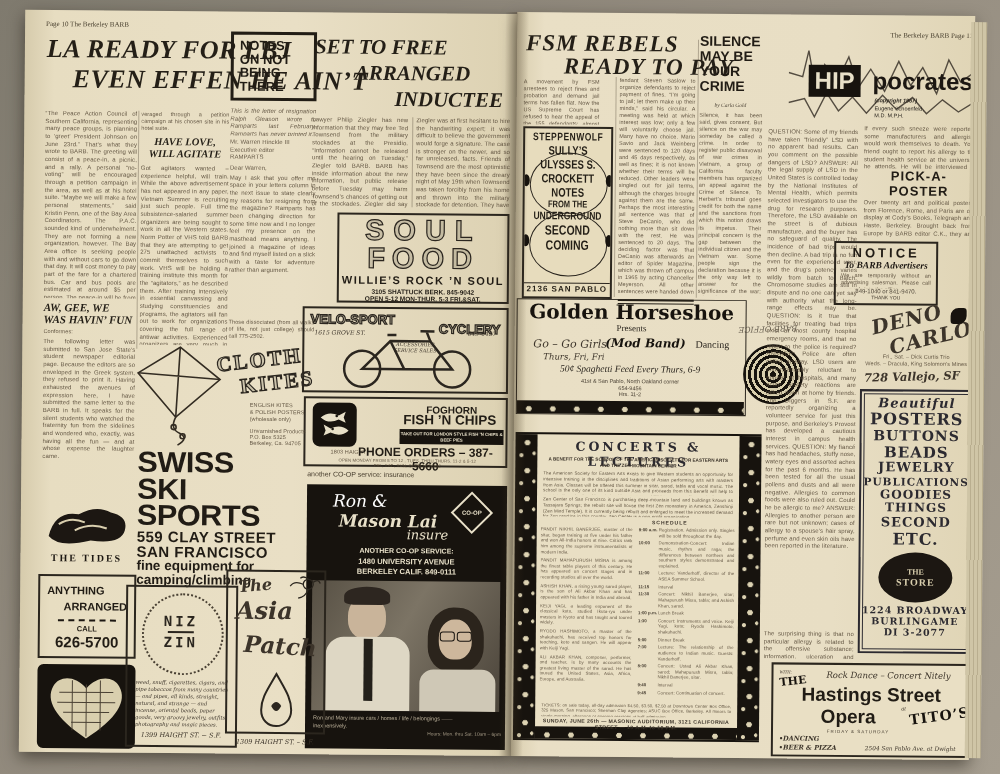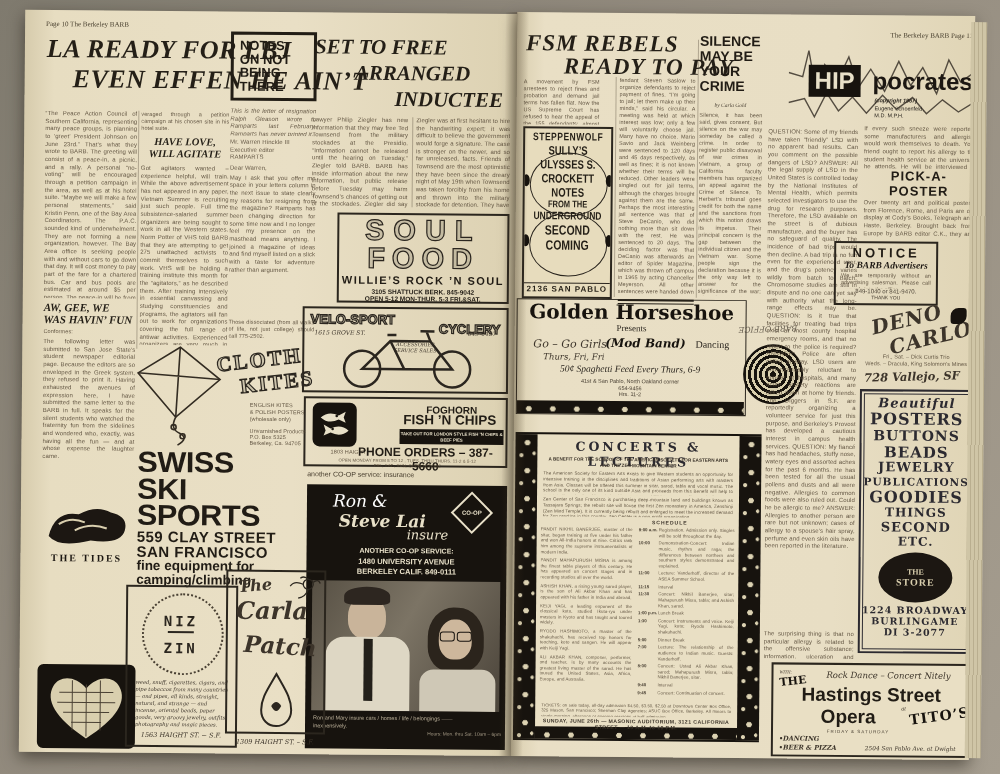--- a/index.html
+++ b/index.html
@@ -126,21 +126,21 @@
     <div class="abs sanshl ctr" style="left:88px;top:13px;width:112px;font-size:13.5px">FISH ’N CHIPS</div>
     <div class="abs" style="left:94px;top:30px;width:102px;background:#17130e;color:#e8e0c8;font:bold 4.3px/1.3 'Liberation Sans',sans-serif;text-align:center;padding:2px 1px">TAKE OUT FOR LONDON STYLE FISH ’N CHIPS &amp; BEEF PIES</div>
     <div class="abs sanshl ctr" style="left:40px;top:46px;width:160px;font-size:12px">PHONE ORDERS – 387-5660</div>
     <div class="abs t tt ctr" style="left:4px;top:59px;width:196px;font-size:4.3px">OPEN MONDAY FROM 5 TO 12 . TUES. THRU THURS. 11-2 &amp; 5-12</div>
     <div class="abs t tt ctr" style="left:4px;top:64px;width:196px;font-size:4.3px">FRI., SAT., SUN. OPEN 12 TO 12</div>
   </div>
   <div class="abs" style="left:292px;top:464px;font:7px 'Liberation Sans',sans-serif;color:#493f2f">another CO-OP service:  insurance</div>
 
   <div class="abs" style="left:292px;top:478px;width:200px;height:264px;background:#17130e">
     <div class="abs hand" style="left:26px;top:6px;font-size:17px;font-weight:normal;color:#ffffff">Ron &amp;</div>
-    <div class="abs hand" style="left:32px;top:26px;font-size:17px;font-weight:bold;color:#e8e0c8">Steve Lai</div>
+    <div class="abs hand" style="left:32px;top:26px;font-size:17px;font-weight:bold;color:#e8e0c8">Mason Lai</div>
     <div class="abs hand" style="left:100px;top:42px;font-size:13px;color:#e8e0c8">insure</div>
     <div class="abs" style="left:150px;top:12px;width:26px;height:26px;border:2px solid #e8e0c8;transform:rotate(45deg)">
       <div style="transform:rotate(-45deg);color:#e8e0c8;font:bold 6px/26px 'Liberation Sans',sans-serif;text-align:center">CO-OP</div>
     </div>
     <div class="ctr abs" style="left:0;top:62px;width:200px;color:#e8e0c8;font:bold 7px 'Liberation Sans',sans-serif">ANOTHER CO-OP SERVICE:</div>
     <div class="ctr abs" style="left:0;top:72px;width:200px;color:#e8e0c8;font:bold 7.5px 'Liberation Sans',sans-serif">1480 UNIVERSITY AVENUE</div>
     <div class="ctr abs" style="left:0;top:82px;width:200px;color:#e8e0c8;font:bold 7.5px 'Liberation Sans',sans-serif">BERKELEY CALIF.  849-0111</div>
     <div class="abs" style="left:6px;top:96px;width:188px;height:130px;background:linear-gradient(120deg,#575044,#7c7465 45%,#4b443a);overflow:hidden">
       <div class="abs" style="left:36px;top:14px;width:38px;height:44px;background:#c9b49a;border-radius:48% 48% 42% 42%"></div>
       <div class="abs" style="left:32px;top:6px;width:46px;height:18px;background:#2d2username620;background:#2d2620;border-radius:50% 50% 20% 20%"></div>
@@ -186,49 +186,56 @@
     <div class="sanshl" style="font-size:13.5px;line-height:1">fine equipment for</div>
     <div class="sanshl" style="font-size:13.5px;line-height:1">camping/climbing</div>
   </div>
 
   <svg class="abs" style="left:30px;top:498px" width="86" height="48" viewBox="0 0 86 48">
     <path d="M4,34 Q10,8 34,12 Q52,2 66,10 Q84,14 80,28 Q76,42 46,38 Q14,46 4,34 Z" fill="#1c1712"></path>
     <path d="M14,22 Q26,14 40,20 M30,28 Q46,20 62,26" stroke="#d9cfae" stroke-width="2" fill="none"></path>
   </svg>
   <div class="abs ctr" style="left:24px;top:548px;width:96px;font:bold 10px 'Liberation Serif',serif;letter-spacing:2px;color:#1c1712">THE TIDES</div>
 
+  <div class="abs box" style="left:24px;top:570px;width:98px;height:84px;border-width:2.5px">
+    <div class="abs sanshl" style="left:7px;top:8px;font-size:11px">ANYTHING</div>
+    <div class="abs sanshl" style="right:7px;top:24px;font-size:11px">ARRANGED</div>
+    <div class="abs" style="left:18px;top:43px;width:58px;border-top:2px dashed #1c1712"></div>
+    <div class="abs sanshl ctr" style="left:0;top:48px;width:94px;font-size:7.5px">CALL</div>
+    <div class="abs sanshl ctr" style="left:0;top:57px;width:94px;font-size:15px">626-5700</div>
+  </div>
 
   <div class="abs" style="left:24px;top:660px;width:98px;height:84px;background:#17130e;border-radius:6px">
     <svg width="98" height="84" viewBox="0 0 98 84">
       <path d="M49,74 C18,54 8,36 16,22 C22,11 38,11 49,24 C60,11 76,11 82,22 C90,36 80,54 49,74 Z" fill="#d9cfae"></path>
       <g stroke="#4a4134" stroke-width="1">
         <path d="M22,28 L76,28 M20,38 L78,38 M26,48 L72,48 M34,58 L64,58"></path>
         <path d="M35,16 L35,66 M49,20 L49,72 M63,16 L63,66"></path>
       </g>
     </svg>
   </div>
 
   <div class="abs box" style="left:112px;top:580px;width:112px;height:162px">
     <div class="abs" style="left:14px;top:6px;width:78px;height:78px;border:2px dotted #4a4134;border-radius:50%"></div>
     <div class="abs ctr" style="left:14px;top:26px;width:78px;font:bold 14px 'DejaVu Sans Mono',monospace;letter-spacing:3px;color:#2b261f">NIZ</div>
     <div class="abs" style="left:40px;top:44px;width:26px;border-top:2px solid #2b261f"></div>
-    <div class="abs ctr" style="left:14px;top:53px;width:78px;font:bold 14px 'DejaVu Sans Mono',monospace;letter-spacing:3px;color:#2b261f">ZIN</div>
+    <div class="abs ctr" style="left:14px;top:47px;width:78px;font:bold 14px 'DejaVu Sans Mono',monospace;letter-spacing:3px;color:#2b261f">ZIN</div>
     <div class="abs hand" style="left:8px;top:92px;width:94px;height:48px;font-size:5.2px;line-height:1.35;overflow:hidden">weed, snuff, cigarettes, cigars, and pipe tobaccos from many countries — and pipes, all kinds, straight, natural, and strange — and incense, oriental beads, paper goods, very groovy jewelry, outfits, photography and magic pieces.</div>
-    <div class="abs hand ctr" style="left:0;top:144px;width:108px;font-size:6.5px">1563 HAIGHT ST. ~ S.F.</div>
+    <div class="abs hand ctr" style="left:0;top:144px;width:108px;font-size:6.5px">1399 HAIGHT ST. ~ S.F.</div>
   </div>
 
   <div class="abs box" style="left:212px;top:564px;width:100px;height:164px;border-width:2.5px">
     <div class="abs hand" style="left:10px;top:4px;font-size:16px;font-weight:bold;transform:rotate(-5deg)">The</div>
     <svg class="abs" style="left:58px;top:2px" width="36" height="30" viewBox="0 0 36 30">
       <g stroke="#2b261f" stroke-width="1.3" fill="none">
         <circle cx="22" cy="10" r="5"></circle>
             <path d="M22,5 Q18,1 14,4 M27,8 Q32,4 34,9 M22,15 Q20,22 12,24 M17,10 Q8,6 4,12"></path>
       </g>
     </svg>
-    <div class="abs hand" style="left:8px;top:24px;font-size:24px;font-weight:bold">Carla</div>
+    <div class="abs hand" style="left:8px;top:24px;font-size:24px;font-weight:bold">Asia</div>
     <div class="abs hand" style="left:16px;top:60px;font-size:23px;font-weight:bold;transform:rotate(3deg)">Patch</div>
     <svg class="abs" style="left:30px;top:100px" width="38" height="56" viewBox="0 0 38 56">
       <path d="M19,2 C28,18 34,26 34,38 C34,48 27,54 19,54 C11,54 4,48 4,38 C4,26 10,18 19,2 Z" fill="none" stroke="#2b261f" stroke-width="2"></path>
       <path d="M14,34 Q19,26 24,34 Q19,44 14,34 Z" fill="#2b261f"></path>
     </svg>
   </div>
   <div class="abs hand ctr" style="left:206px;top:732px;width:112px;font-size:6.5px">1309 HAIGHT ST. – S.F.</div>
 
   <div class="abs" style="left:772px;top:20px;width:182px;text-align:right;font:7px 'Liberation Serif',serif;color:#49402f">The Berkeley BARB      Page 11</div>
 
@@ -399,24 +406,24 @@
   <div class="abs t tt ctr" style="left:842px;top:349px;width:116px;text-align:center">Weds. – Dracula, King Solomon’s Mines</div>
   <div class="abs hand" style="left:848px;top:358px;font-size:11.5px;font-weight:bold;transform:rotate(-2deg)">728 Vallejo, SF</div>
 
   <div class="abs" style="left:844px;top:378px;width:114px;height:264px;border:2px solid #2c2a30;box-shadow:inset 0 0 0 2px #e8dec4,inset 0 0 0 3px #2c2a30;box-sizing:border-box;padding-top:4px">
     <div class="uncial" style="font-size:13px;font-style:italic">Beautiful</div>
     <div class="uncial" style="font-size:16px;line-height:1.12">POSTERS</div>
     <div class="uncial" style="font-size:14px;line-height:1.12">BUTTONS</div>
     <div class="uncial" style="font-size:15px;line-height:1.12">BEADS</div>
     <div class="uncial" style="font-size:13px;line-height:1.12">JEWELRY</div>
     <div class="uncial" style="font-size:10.5px;line-height:1.2">PUBLICATIONS</div>
-    <div class="uncial" style="font-size:16px;line-height:1.15">GOODIES</div>
+    <div class="uncial" style="font-size:12px;line-height:1.15">GOODIES</div>
     <div class="uncial" style="font-size:12px;line-height:1.15">THINGS</div>
     <div class="uncial" style="font-size:13px;line-height:1.15">SECOND</div>
-    <div class="uncial" style="font-size:12px;line-height:1.15">ETC.</div>
+    <div class="uncial" style="font-size:16px;line-height:1.15">ETC.</div>
     <div style="width:74px;height:50px;margin:4px auto 2px;background:#1c1712;border-radius:50%;display:flex;flex-direction:column;align-items:center;justify-content:center">
       <div style="color:#d9cfae;font:bold 8px 'Liberation Serif',serif">THE</div>
       <div style="color:#d9cfae;font:bold 10px 'Liberation Serif',serif;letter-spacing:1px">STORE</div>
     </div>
     <div class="uncial" style="font-size:9.5px">1224 BROADWAY</div>
     <div class="uncial" style="font-size:9.5px">BURLINGAME</div>
     <div class="uncial" style="font-size:9.5px">DI 3-2077</div>
   </div>
 
   <div class="abs" style="left:758px;top:652px;width:198px;height:94px;border:2px solid #2b261e;box-sizing:border-box;background:#e9dfc4">

